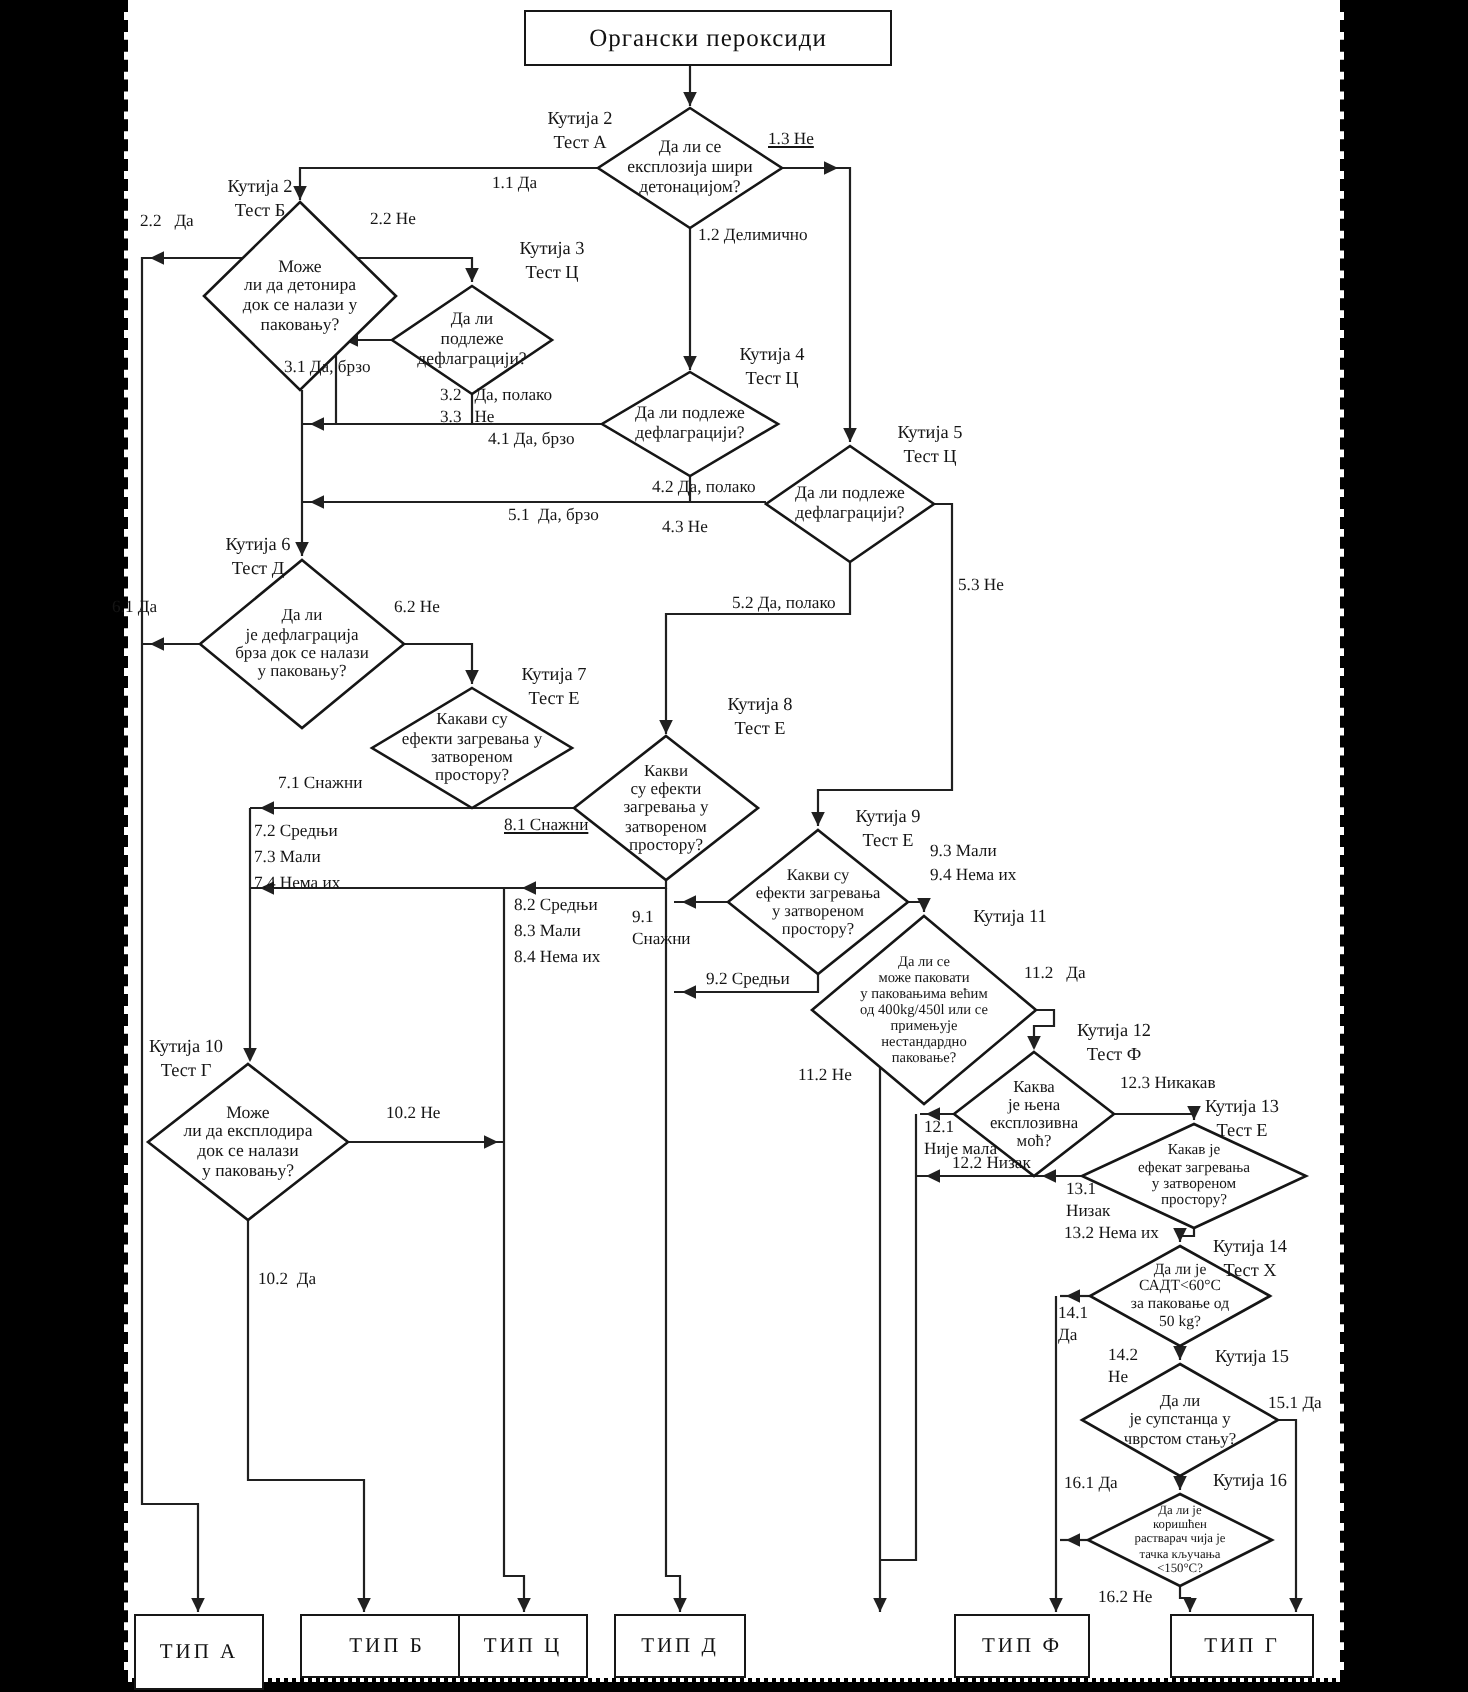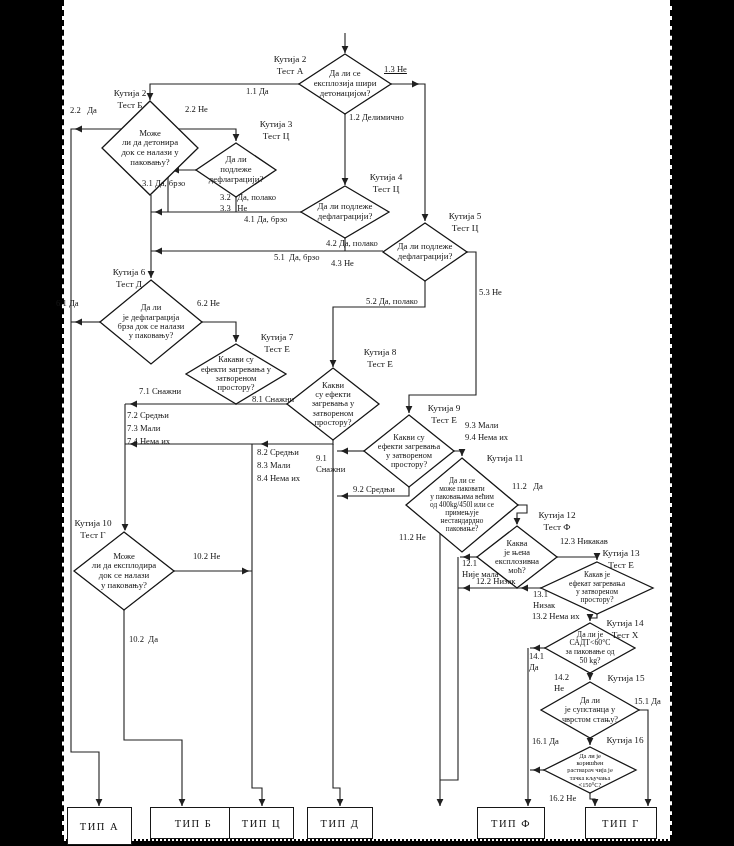--- a/index.html
+++ b/index.html
@@ -116,20 +116,21 @@
       <polygon points="333,368 379,404 333,440 287,404" fill="#fff" stroke="#161616" stroke-width="1.3"></polygon>
       <polygon points="409,415 454,451 409,487 364,451" fill="#fff" stroke="#161616" stroke-width="1.3"></polygon>
       <polygon points="124,532 174,571 124,610 74,571" fill="#fff" stroke="#161616" stroke-width="1.3"></polygon>
       <polygon points="462,458 518,505 462,552 406,505" fill="#fff" stroke="#161616" stroke-width="1.3"></polygon>
       <polygon points="517,526 557,557 517,588 477,557" fill="#fff" stroke="#161616" stroke-width="1.3"></polygon>
       <polygon points="597,562 653,588 597,614 541,588" fill="#fff" stroke="#161616" stroke-width="1.3"></polygon>
       <polygon points="590,623 635,648 590,673 545,648" fill="#fff" stroke="#161616" stroke-width="1.3"></polygon>
       <polygon points="590,682 639,710 590,738 541,710" fill="#fff" stroke="#161616" stroke-width="1.3"></polygon>
       <polygon points="590,747 636,770 590,793 544,770" fill="#fff" stroke="#161616" stroke-width="1.3"></polygon>
     </svg>
+  <div id="startbox" style="left: 262px; top: 5px; width: 184px; height: 28px;">Органски пероксиди</div>
 <div class="qtext" style="left: 299px; top: 54px; width: 92px; height: 60px; font-size: 8.8px;">Да ли се
 експлозија шири
 детонацијом?</div>
     <div class="klabel" style="left: 245px; top: 54px; width: 90px;">Кутија 2
 Тест А</div>
     <div class="qtext" style="left: 102px; top: 101px; width: 96px; height: 94px; font-size: 8.8px;">Може
 ли да детонира
 док се налази у
 паковању?</div>
     <div class="klabel" style="left: 85px; top: 88px; width: 90px;">Кутија 2
@@ -218,30 +219,30 @@
     <div class="elabel" style="left: 349px; top: 112px;">1.2 Делимично</div>
     <div class="elabel" style="left: 384px; top: 64px; text-decoration: underline;">1.3 Не</div>
     <div class="elabel" style="left: 70px; top: 105px;">2.2   Да</div>
     <div class="elabel" style="left: 185px; top: 104px;">2.2 Не</div>
     <div class="elabel" style="left: 142px; top: 178px;">3.1 Да, брзо</div>
     <div class="elabel" style="left: 220px; top: 192px;">3.2   Да, полако</div>
     <div class="elabel" style="left: 220px; top: 203px;">3.3   Не</div>
     <div class="elabel" style="left: 244px; top: 214px;">4.1 Да, брзо</div>
     <div class="elabel" style="left: 326px; top: 238px;">4.2 Да, полако</div>
     <div class="elabel" style="left: 331px; top: 258px; text-align: center;">4.3 Не</div>
-    <div class="elabel" style="left: 254px; top: 252px; margin-left: 20px;">5.1  Да, брзо</div>
+    <div class="elabel" style="left: 254px; top: 252px;">5.1  Да, брзо</div>
     <div class="elabel" style="left: 366px; top: 296px;">5.2 Да, полако</div>
     <div class="elabel" style="left: 479px; top: 287px;">5.3 Не</div>
     <div class="elabel" style="left: 56px; top: 298px;">6.1 Да</div>
     <div class="elabel" style="left: 197px; top: 298px;">6.2 Не</div>
     <div class="elabel" style="left: 127px; top: 386px; margin-left: 12px;">7.1 Снажни</div>
     <div class="elabel" style="left: 127px; top: 410px;">7.2 Средњи</div>
     <div class="elabel" style="left: 127px; top: 423px;">7.3 Мали</div>
     <div class="elabel" style="left: 127px; top: 436px;">7.4 Нема их</div>
-    <div class="elabel" style="left: 252px; top: 394px;">8.1 Снажни</div>
+    <div class="elabel" style="left: 252px; top: 407px; text-decoration: underline;">8.1 Снажни</div>
     <div class="elabel" style="left: 257px; top: 447px;">8.2 Средњи</div>
     <div class="elabel" style="left: 257px; top: 460px;">8.3 Мали</div>
     <div class="elabel" style="left: 257px; top: 473px;">8.4 Нема их</div>
     <div class="elabel" style="left: 316px; top: 453px;">9.1
 Снажни</div>
     <div class="elabel" style="left: 353px; top: 484px;">9.2 Средњи</div>
     <div class="elabel" style="left: 465px; top: 420px;">9.3 Мали</div>
     <div class="elabel" style="left: 465px; top: 432px;">9.4 Нема их</div>
     <div class="elabel" style="left: 193px; top: 551px;">10.2 Не</div>
     <div class="elabel" style="left: 129px; top: 634px;">10.2  Да</div>

